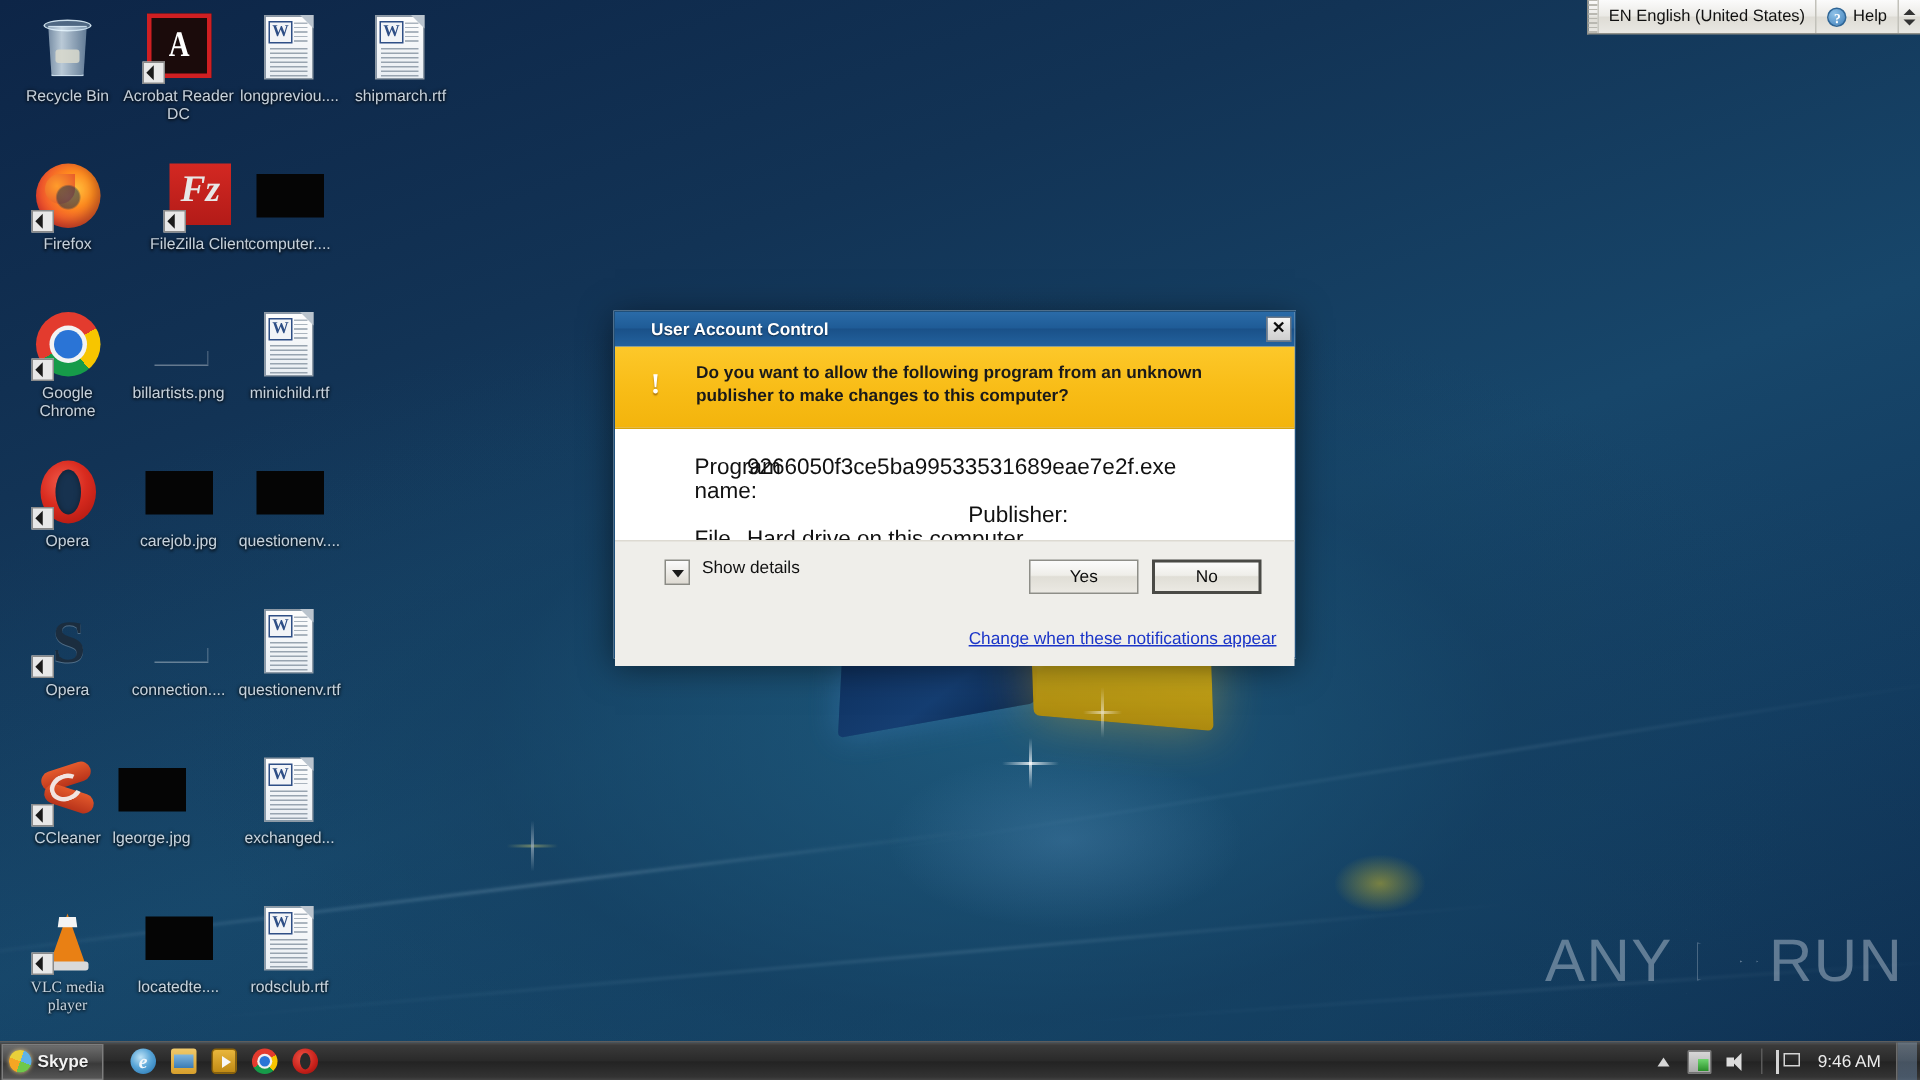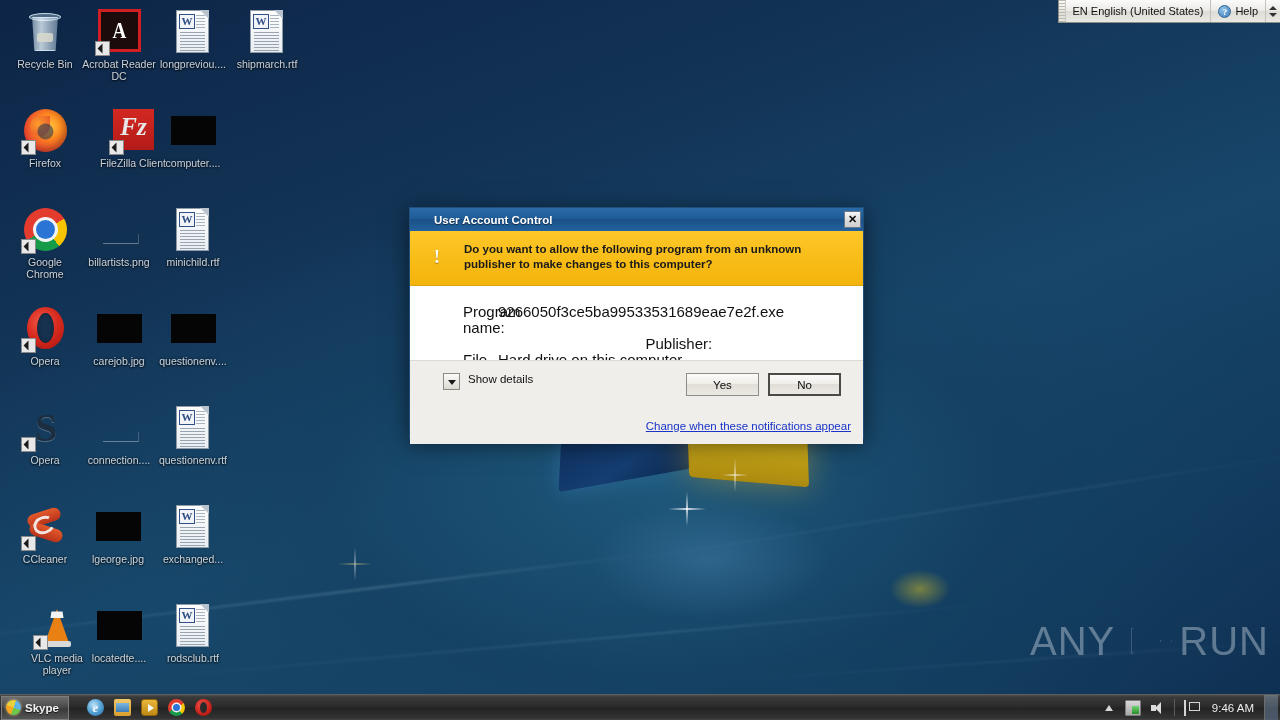--- a/index.html
+++ b/index.html
@@ -841,21 +841,21 @@
         <div class="glyph">
           <span class="ico-cc">
             <span class="b1"></span>
             <span class="b2"></span>
             <span class="w"></span>
           </span>
           <span class="shortcut-arrow"></span>
         </div>
         <div class="label">CCleaner</div>
       </div>
-      <div class="desk-icon" style="left: 81px; top: 503px;">
+      <div class="desk-icon" style="left: 64px; top: 503px;">
         <div class="glyph">
           <span class="ico-black"></span>
         </div>
         <div class="label">lgeorge.jpg</div>
       </div>
       <div class="desk-icon" style="left: 156px; top: 503px;">
         <div class="glyph">
           <span class="ico-word">
             <span class="wbadge">W</span>
             <span class="side"></span>
@@ -865,21 +865,21 @@
               <i></i>
               <i></i>
               <i></i>
               <i></i>
               <i></i>
             </span>
           </span>
         </div>
         <div class="label">exchanged...</div>
       </div>
-      <div class="desk-icon" style="left: 20px; top: 602px;">
+      <div class="desk-icon" style="left: 8px; top: 602px; font-family: Liberation Serif, serif;">
         <div class="glyph">
           <span class="ico-vlc">
             <span class="cone"></span>
             <span class="stripe"></span>
             <span class="base"></span>
           </span>
           <span class="shortcut-arrow"></span>
         </div>
         <div class="label">VLC media player</div>
       </div>

